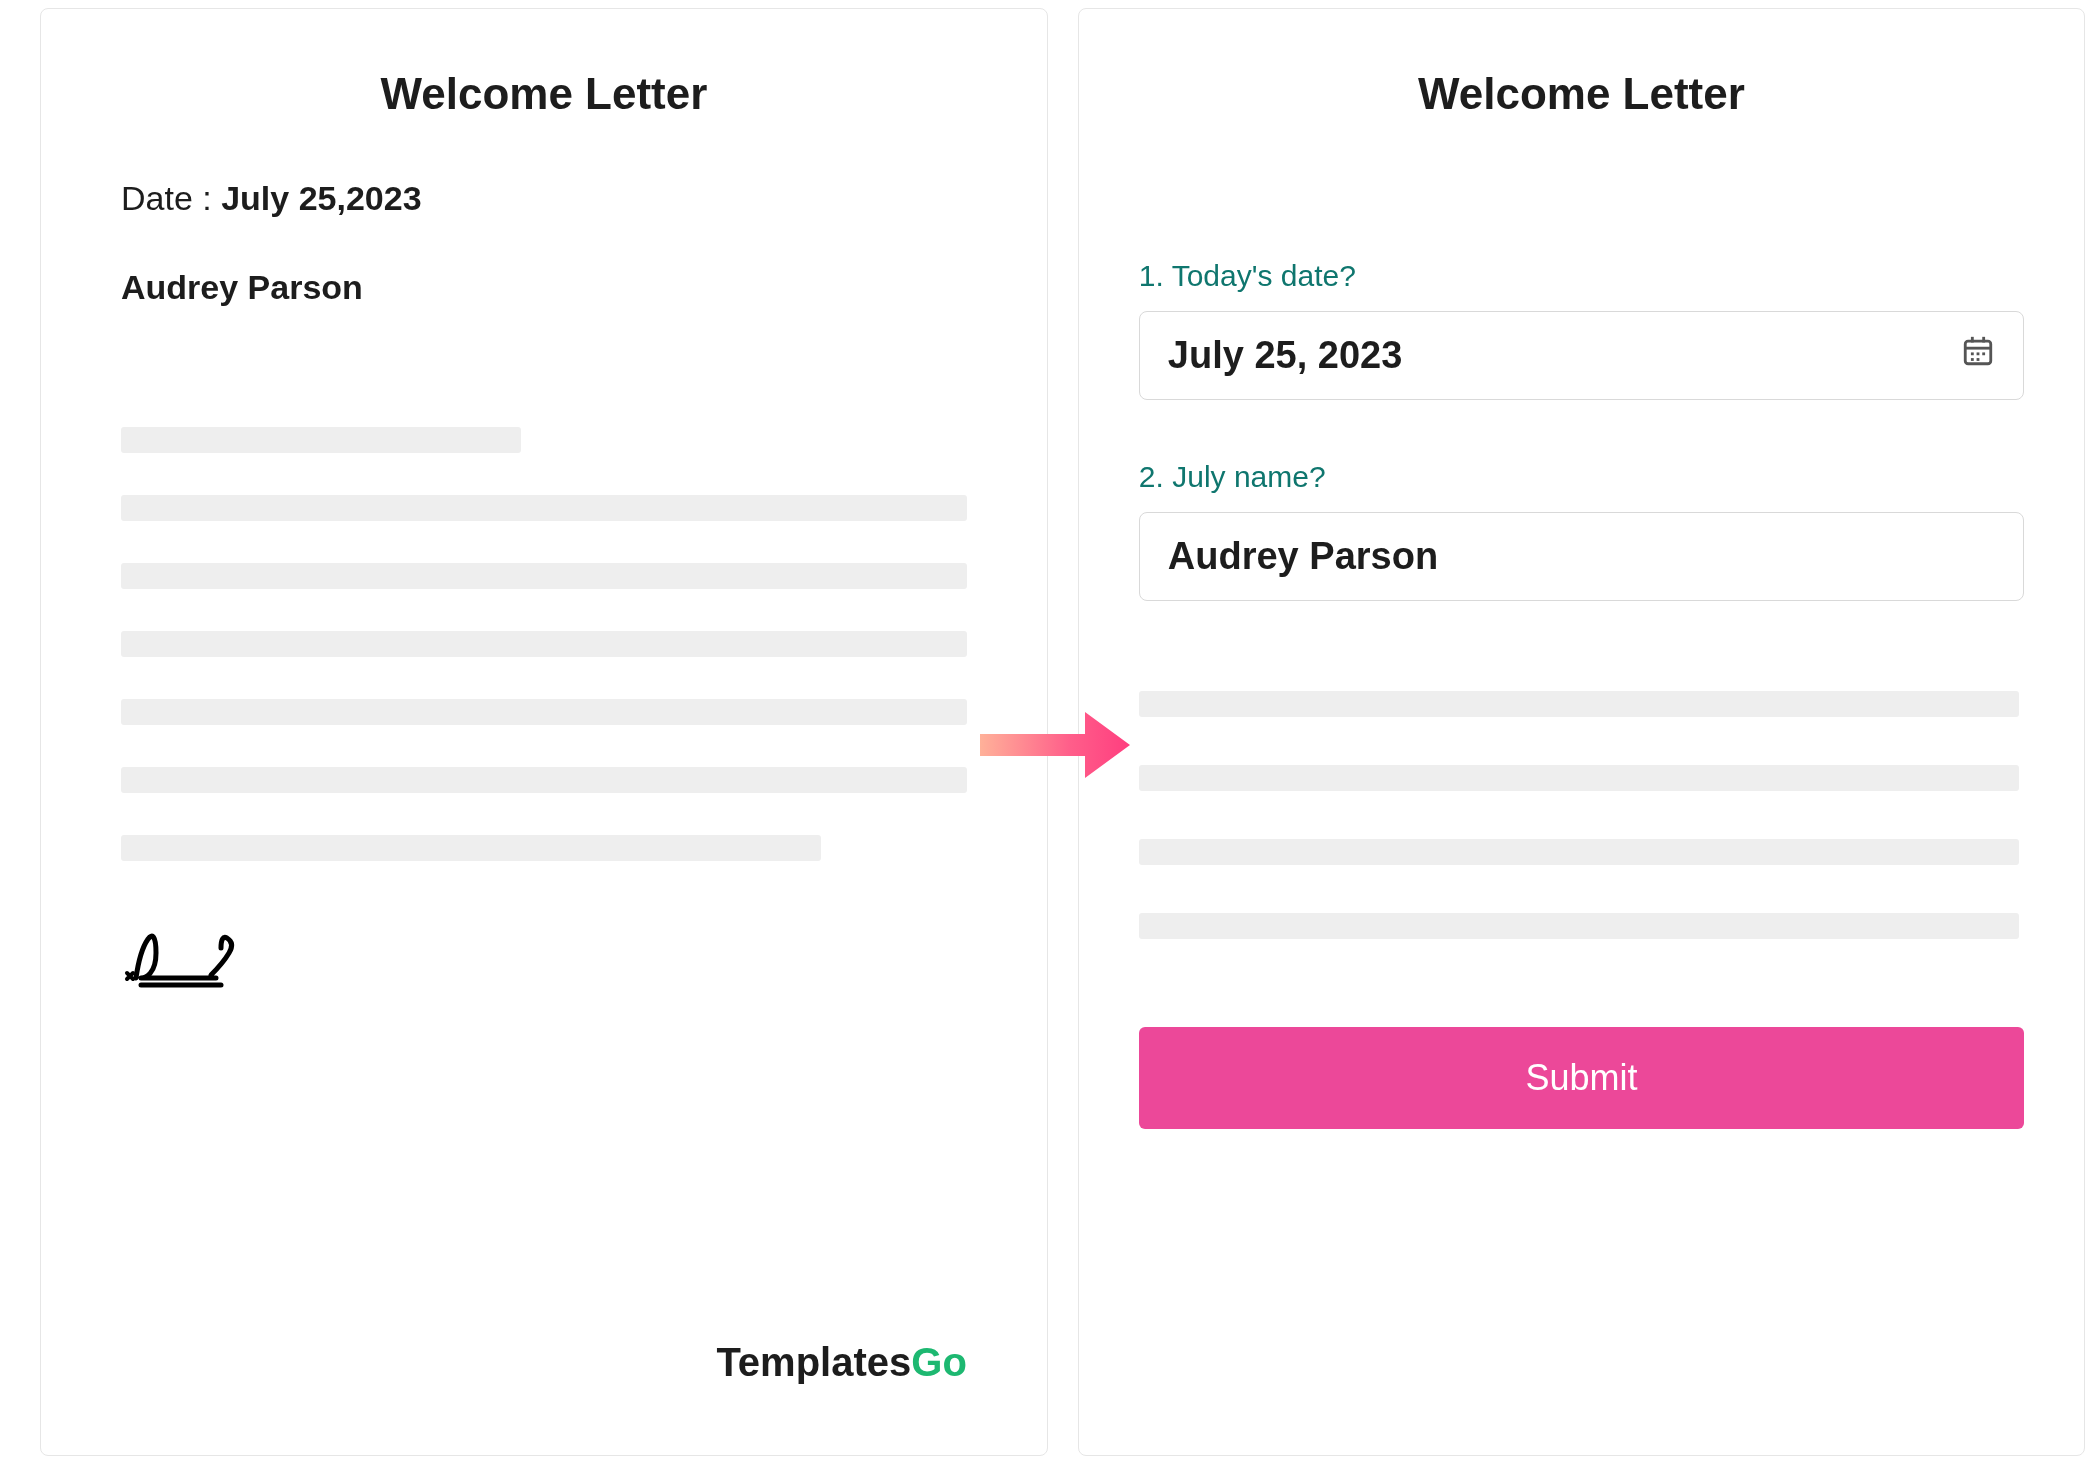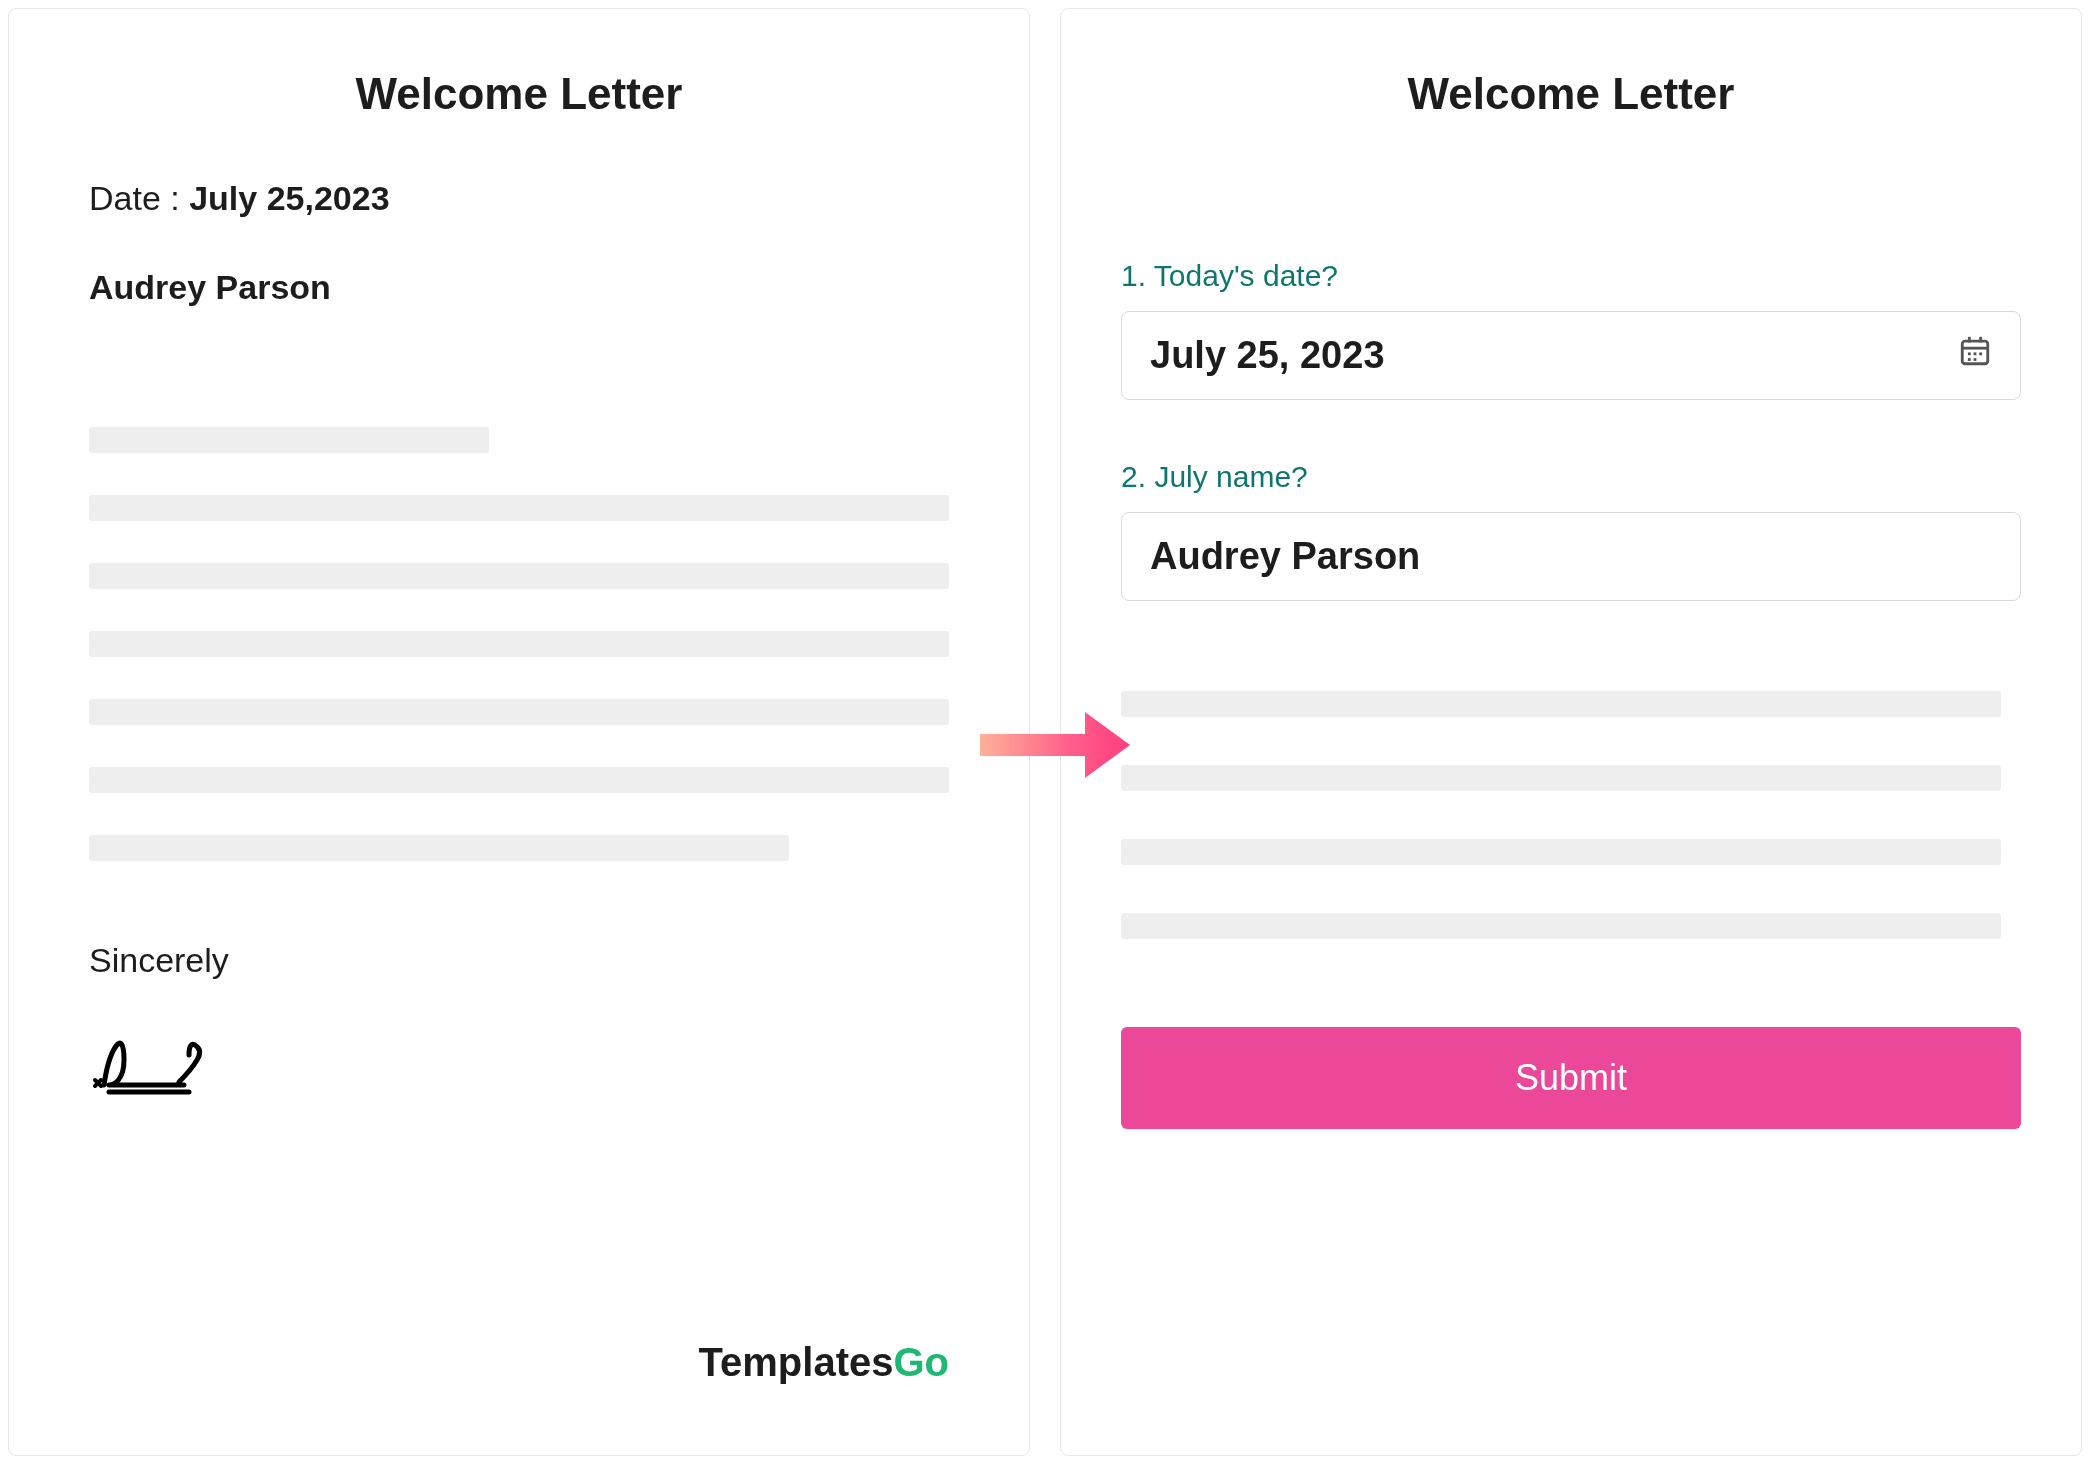--- a/index.html
+++ b/index.html
@@ -10,20 +10,21 @@
     height: 1464px;
     position: relative;
   }
   .container {
     display: flex;
     align-items: flex-start;
     width: 100%;
     height: 100%;
     gap: 0;
     position: relative;
+    padding-left: 32px;
   }
   .card {
     background: #ffffff;
     border: 1px solid #e6e6e6;
     border-radius: 8px;
   }
   .card-left {
     width: 1022px;
     height: 1448px;
     margin: 8px 0 8px 8px;
@@ -158,21 +159,20 @@
     <div>
       <div class="placeholder-bar ph-short"></div>
       <div class="placeholder-bar ph-full"></div>
       <div class="placeholder-bar ph-full"></div>
       <div class="placeholder-bar ph-full"></div>
       <div class="placeholder-bar ph-full"></div>
       <div class="placeholder-bar ph-full"></div>
       <div class="placeholder-bar ph-med"></div>
     </div>
 
-    <div class="closing">Sincerely</div>
 
     <div class="signature">
       <svg width="130" height="90" viewBox="0 0 130 90">
         <path d="M15 75 C 20 40, 35 15, 35 50 C 35 70, 25 75, 20 75 L 95 75 M 90 72 Q 102 60 108 50 Q 114 40 106 35 Q 100 32 100 45" stroke="#000" stroke-width="5" fill="none" stroke-linecap="round" stroke-linejoin="round"></path>
         <line x1="20" y1="82" x2="100" y2="82" stroke="#000" stroke-width="5" stroke-linecap="round"></line>
         <path d="M6 70 L12 76 M6 76 L12 70" stroke="#000" stroke-width="4" stroke-linecap="round"></path>
       </svg>
     </div>
 
     <div class="brand">

